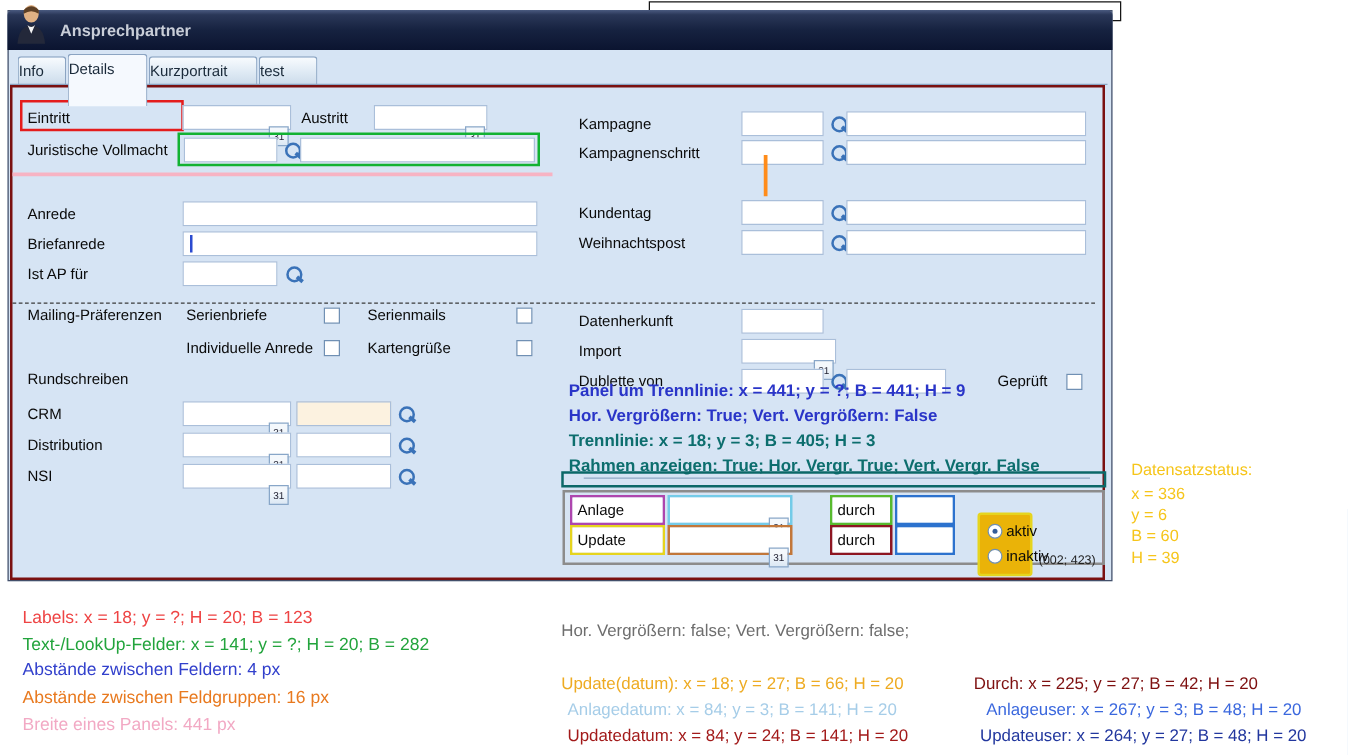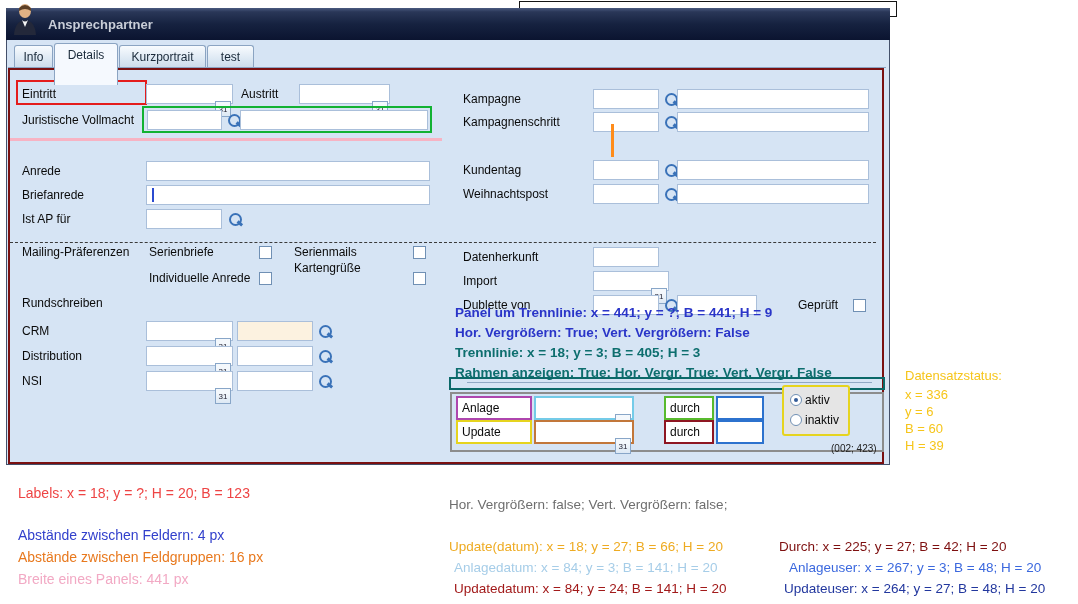--- a/index.html
+++ b/index.html
@@ -10,21 +10,21 @@
 .field{position:absolute;height:20px;background:#fff;border:1px solid #aabfda}
 .field.cream{background:#fcf2e0}
 .datebtn{position:absolute;right:1px;top:16px;width:16px;height:16px;background:linear-gradient(#f4f8fc 30%,#dce8f4);border:1px solid #88a6c8;font-size:8px;line-height:15px;text-align:center;color:#223}
 .mag{position:absolute;width:16px;height:16px}
 .mag::before{content:"";position:absolute;left:2px;top:2px;width:9px;height:9px;border:2px solid #3a72b8;border-radius:50%}
 .mag::after{content:"";position:absolute;left:10px;top:11px;width:6px;height:2.5px;background:#3a72b8;transform:rotate(40deg)}
 .cb{position:absolute;width:13px;height:13px;background:#fff;border:1px solid #7090b4}
 .radio{position:absolute;width:12px;height:12px;background:#fff;border:1px solid #7090b4;border-radius:50%}
 .radio.on::after{content:"";position:absolute;left:3px;top:3px;width:4px;height:4px;background:#335c99;border-radius:50%}
 .titlebar{background:linear-gradient(#4a5a80 0%,#2a3758 12%,#162240 50%,#0b1430 100%);border-radius:4px 4px 0 0}
-.tab{position:absolute;top:45px;height:23px;line-height:22px;text-align:center;font-size:12px;color:#1a2a3a;background:linear-gradient(#f8fbfe,#dce8f3 60%,#ccdbea);border:1px solid #8ba4c2;border-bottom:none;border-radius:3px 3px 0 0}
+.tab{position:absolute;top:45px;height:23px;line-height:22px;font-size:12px;color:#1a2a3a;background:linear-gradient(#f8fbfe,#dce8f3 60%,#ccdbea);border:1px solid #8ba4c2;border-bottom:none;border-radius:3px 3px 0 0}
 .tab.active{top:43px;height:42px;background:#f5f9fe;z-index:3}
 .ann{position:absolute;white-space:nowrap;font-size:13.5px}
 .hlbox{position:absolute}
 .innerfield{display:block;width:100%;height:100%;background:#fff;font-size:12px;line-height:20px;padding-left:4px;position:relative;color:#0a0a0a}
 </style>
 </head>
 <body>
 
 <div id="screen">
 
@@ -81,21 +81,21 @@
   <div class="abs" style="left:10px;top:242px;width:866px;height:0;border-top:1px dashed #3a3a3a"></div>
 
   <span class="lbl" style="left:22px;top:245px">Mailing-Präferenzen</span>
   <span class="lbl" style="left:149px;top:245px">Serienbriefe</span>
   <span class="cb" style="left:259px;top:246px"></span>
   <span class="lbl" style="left:294px;top:245px">Serienmails</span>
   <span class="cb" style="left:413px;top:246px"></span>
 
   <span class="lbl" style="left:149px;top:271px">Individuelle Anrede</span>
   <span class="cb" style="left:259px;top:272px"></span>
-  <span class="lbl" style="left:294px;top:261px">Kartengrüße</span>
+  <span class="lbl" style="left:294px;top:271px">Kartengrüße</span>
   <span class="cb" style="left:413px;top:272px"></span>
 
   <span class="lbl" style="left:22px;top:296px">Rundschreiben</span>
 
   <span class="lbl" style="left:22px;top:324px">CRM</span>
   <span class="field" style="left:146px;top:321px;width:87px">
     <span class="datebtn">31</span>
   </span>
   <span class="field cream" style="left:237px;top:321px;width:76px"></span>
   <span class="mag" style="left:317px;top:323px"></span>
@@ -184,35 +184,36 @@
       <span class="datebtn">31</span>
     </span>
   </div>
   <div class="hlbox" style="left:664px;top:420px;width:50px;height:24px;border:2px solid #8e1622">
     <span class="innerfield">durch</span>
   </div>
   <div class="hlbox" style="left:716px;top:420px;width:48px;height:24px;border:2px solid #2c72ce">
     <span class="innerfield"></span>
   </div>
 
-  <div class="hlbox" style="left:782px;top:385px;width:68px;height:51px;border:2px solid #e6d41e;background:#e5e5e5;border-radius:3px">
+  <div class="hlbox" style="left:782px;top:410px;width:44px;height:51px;border:2px solid #e6d41e;background:#eab308;border-radius:3px">
     <span class="radio on" style="left:6px;top:7px"></span>
     <span class="lbl" style="left:21px;top:6px">aktiv</span>
     <span class="radio" style="left:6px;top:27px"></span>
     <span class="lbl" style="left:21px;top:26px">inaktiv</span>
   </div>
   <span class="abs" style="left:831px;top:443px;font-size:10px;color:#222;white-space:nowrap">(002; 423)</span>
 
   <span class="ann" style="left:905px;top:368px;color:#f6c51a;font-size:13px">Datensatzstatus:</span>
   <span class="ann" style="left:905px;top:387px;color:#f6c51a;font-size:13px">x = 336</span>
   <span class="ann" style="left:905px;top:404px;color:#f6c51a;font-size:13px">y = 6</span>
   <span class="ann" style="left:905px;top:421px;color:#f6c51a;font-size:13px">B = 60</span>
   <span class="ann" style="left:905px;top:438px;color:#f6c51a;font-size:13px">H = 39</span>
 
   <span class="ann" style="left:18px;top:485px;color:#ee4444;font-size:14px">Labels: x = 18; y = ?; H = 20; B = 123</span>
+  <span class="ann" style="left:18px;top:507px;color:#22a43c;font-size:14px">Text-/LookUp-Felder: x = 141; y = ?; H = 20; B = 282</span>
   <span class="ann" style="left:18px;top:527px;color:#3240cc;font-size:14px">Abstände zwischen Feldern: 4 px</span>
   <span class="ann" style="left:18px;top:549px;color:#e8791e;font-size:14px">Abstände zwischen Feldgruppen: 16 px</span>
   <span class="ann" style="left:18px;top:571px;color:#f2a9c4;font-size:14px">Breite eines Panels: 441 px</span>
 
   <span class="ann" style="left:449px;top:497px;color:#6e6e6e">Hor. Vergrößern: false; Vert. Vergrößern: false;</span>
   <span class="ann" style="left:449px;top:539px;color:#eeab22">Update(datum): x = 18; y = 27; B = 66; H = 20</span>
   <span class="ann" style="left:454px;top:560px;color:#a6cde8">Anlagedatum: x = 84; y = 3; B = 141; H = 20</span>
   <span class="ann" style="left:454px;top:581px;color:#a21a1a">Updatedatum: x = 84; y = 24; B = 141; H = 20</span>
   <span class="ann" style="left:779px;top:539px;color:#7e1010">Durch: x = 225; y = 27; B = 42; H = 20</span>
   <span class="ann" style="left:789px;top:560px;color:#3b68de">Anlageuser: x = 267; y = 3; B = 48; H = 20</span>

